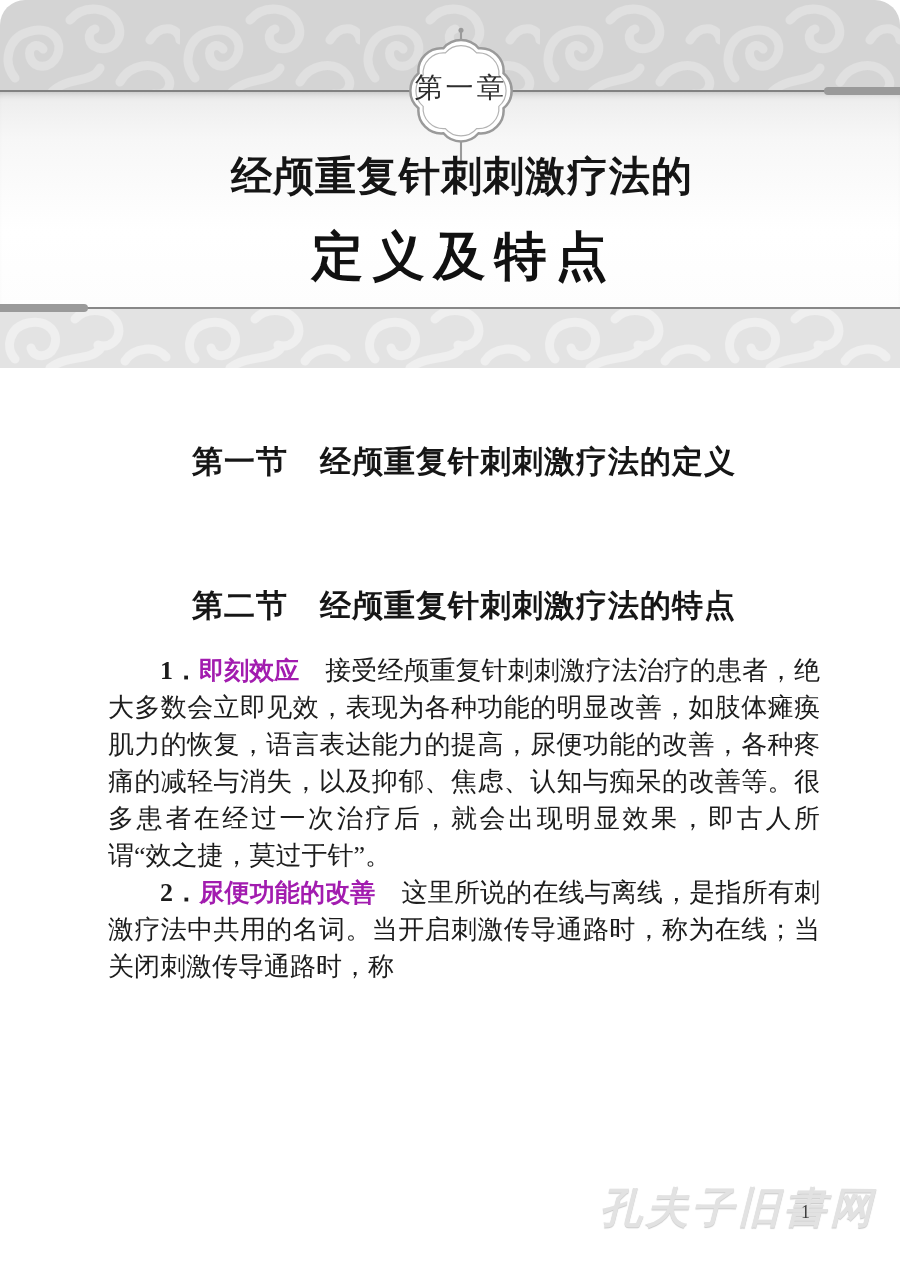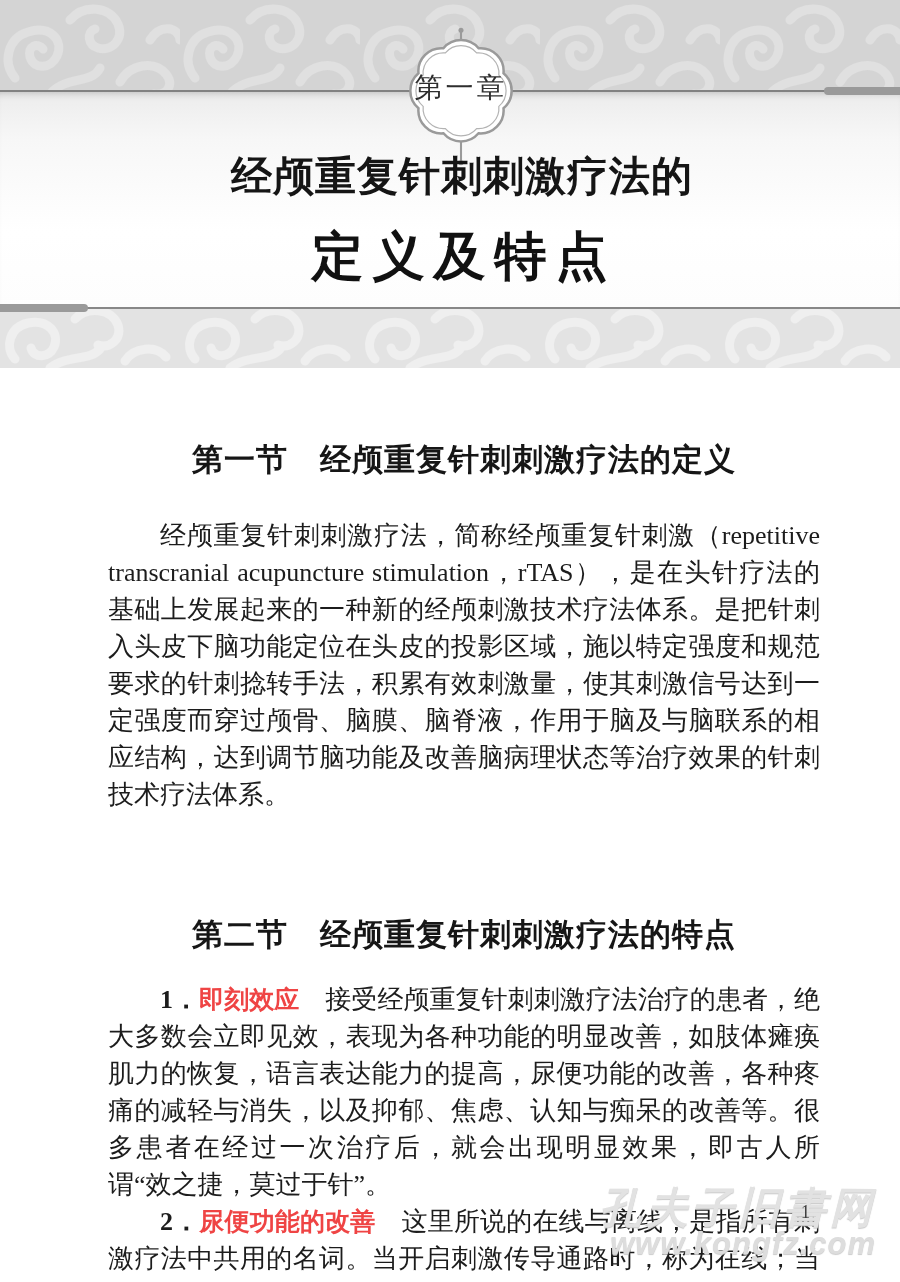--- a/index.html
+++ b/index.html
@@ -6,20 +6,21 @@
   html, body { background: #ffffff; }
   .page {
     position: relative;
     width: 900px;
     height: 1282px;
     margin: 0 auto;
     background: #ffffff;
     overflow: hidden;
     font-family: "Liberation Serif", "DejaVu Serif", serif;
     color: #1c1c1c;
+    border-radius: 25px;
   }
 
   
   .header { position: absolute; top: 0; left: 0; width: 900px; height: 368px; }
   .band-top    { position: absolute; top: 0;   left: 0; width: 900px; height: 92px; }
   .band-bottom { position: absolute; top: 309px; left: 0; width: 900px; height: 59px; }
   .band-top svg, .band-bottom svg { display: block; }
 
   .header-mid {
     position: absolute; top: 92px; left: 0; width: 900px; height: 215px;
@@ -67,30 +68,30 @@
   }
 
   
   .content {
     position: absolute; top: 368px; left: 108px; width: 712px;
   }
   .section-heading {
     text-align: center; font-weight: bold; font-size: 31px;
     line-height: 44px; color: #161616; letter-spacing: 1px;
   }
-  .section-heading.first  { margin-top: 72px;  margin-bottom: 33px; font-family: Liberation Mono, monospace; }
+  .section-heading.first  { margin-top: 72px;  margin-bottom: 70px; }
   .section-heading.second { margin-top: 100px; margin-bottom: 24px; }
 
   .body-para {
     font-size: 26px; line-height: 37px; text-align: justify;
     text-indent: 2em; color: #1c1c1c;
   }
   .item-lead {
     font-family: "Liberation Sans", "DejaVu Sans", sans-serif;
-    font-weight: bold; font-size: 25px; color: #ef4444;
+    font-weight: bold; font-size: 25px; color: #a21caf;
   }
   .item-num { font-weight: bold; }
 
   
   .watermark {
     position: absolute; right: 24px; top: 1186px; width: 420px;
     text-align: right; line-height: 1.05; z-index: 1;
     font-family: "DejaVu Serif", serif; pointer-events: none; font-style: italic;
   }
   .watermark-cn {
@@ -172,29 +173,27 @@
     </div>
 
     <div class="chapter-title-1">经颅重复针刺刺激疗法的</div>
     <div class="chapter-title-2">定义及特点</div>
   </div>
 
   <div class="content">
 
     <div class="section-heading first">第一节　经颅重复针刺刺激疗法的定义</div>
 
-    <p class="body-para">经颅重复针刺刺激疗法，简称经颅重复针刺激（repetitive transcranial acupuncture stimulation，rTAS），是在头针疗法的基础上发展起来的一种新的经颅刺激技术疗法体系。是把针刺入头皮下脑功能定位在头皮的投影区域，施以特定强度和规范要求的针刺捻转手法，积累有效刺激量，使其刺激信号达到一定强度而穿过颅骨、脑膜、脑脊液，作用于脑及与脑联系的相应结构，达到调节脑功能及改善脑病理状态等治疗效果的针刺技术疗法体系。</p>
 
     <div class="section-heading second">第二节　经颅重复针刺刺激疗法的特点</div>
 
     <p class="body-para"><span class="item-num">1．</span><span class="item-lead">即刻效应</span><span>　接受经颅重复针刺刺激疗法治疗的患者，绝大多数会立即见效，表现为各种功能的明显改善，如肢体瘫痪肌力的恢复，语言表达能力的提高，尿便功能的改善，各种疼痛的减轻与消失，以及抑郁、焦虑、认知与痴呆的改善等。很多患者在经过一次治疗后，就会出现明显效果，即古人所谓“效之捷，莫过于针”。</span></p>
 
     <p class="body-para"><span class="item-num">2．</span><span class="item-lead">尿便功能的改善</span><span>　这里所说的在线与离线，是指所有刺激疗法中共用的名词。当开启刺激传导通路时，称为在线；当关闭刺激传导通路时，称</span></p>
   </div>
 
   <div class="watermark">
     <div class="watermark-cn">孔夫子旧書网</div>
-    <div class="watermark-url">www.kongfz.com</div>
   </div>
 
   <div class="page-number">1</div>
 
 </div>
 
 </body></html>

